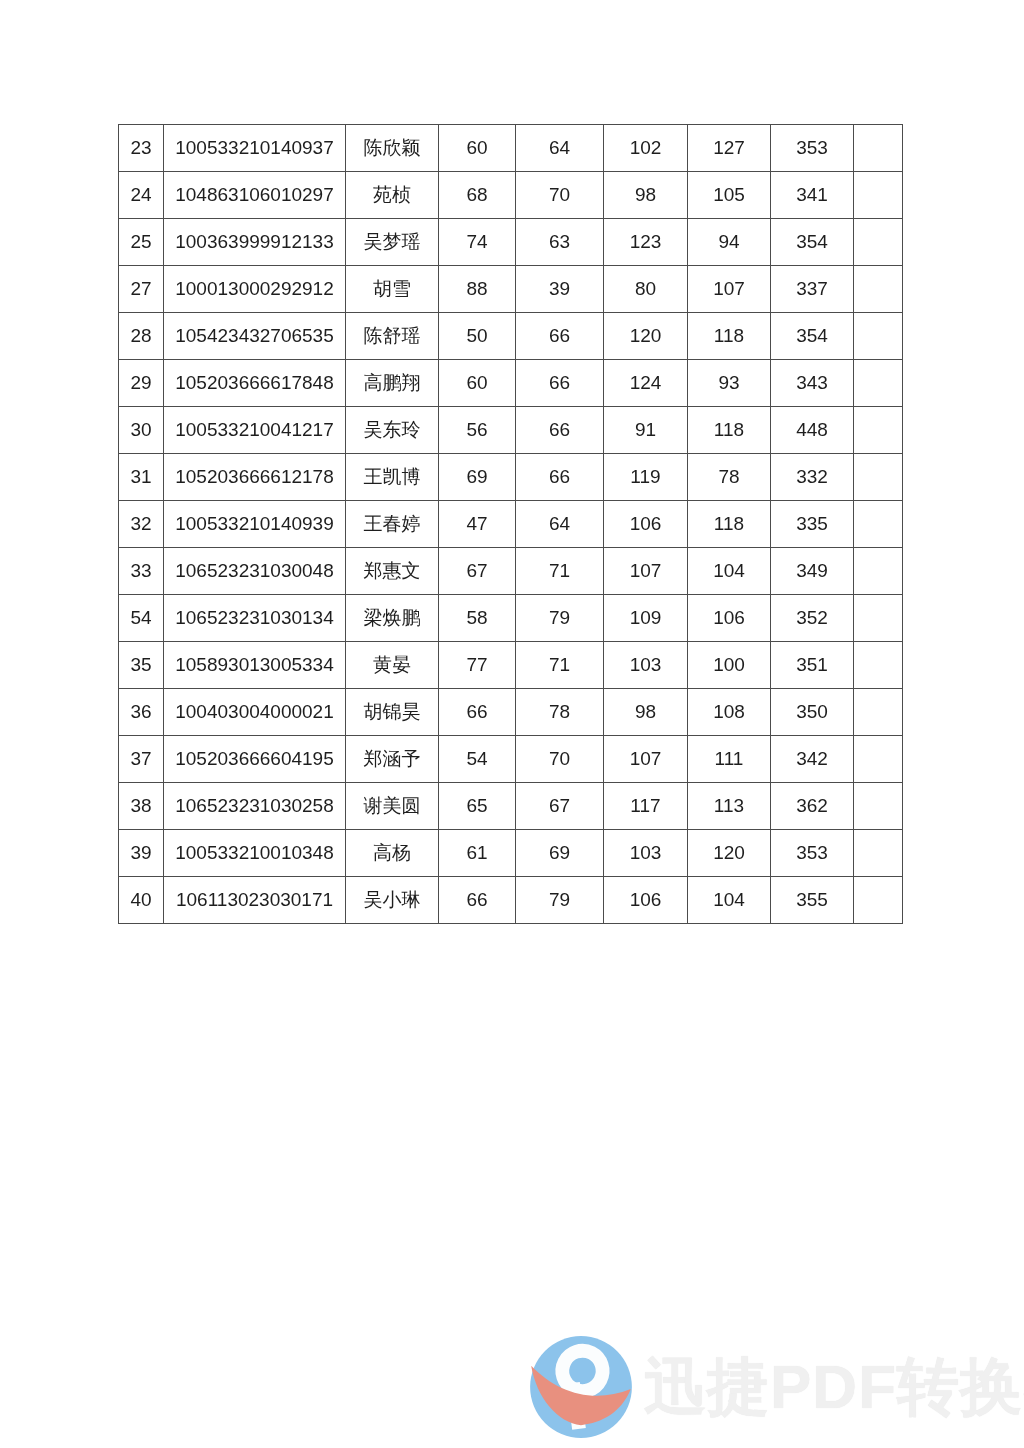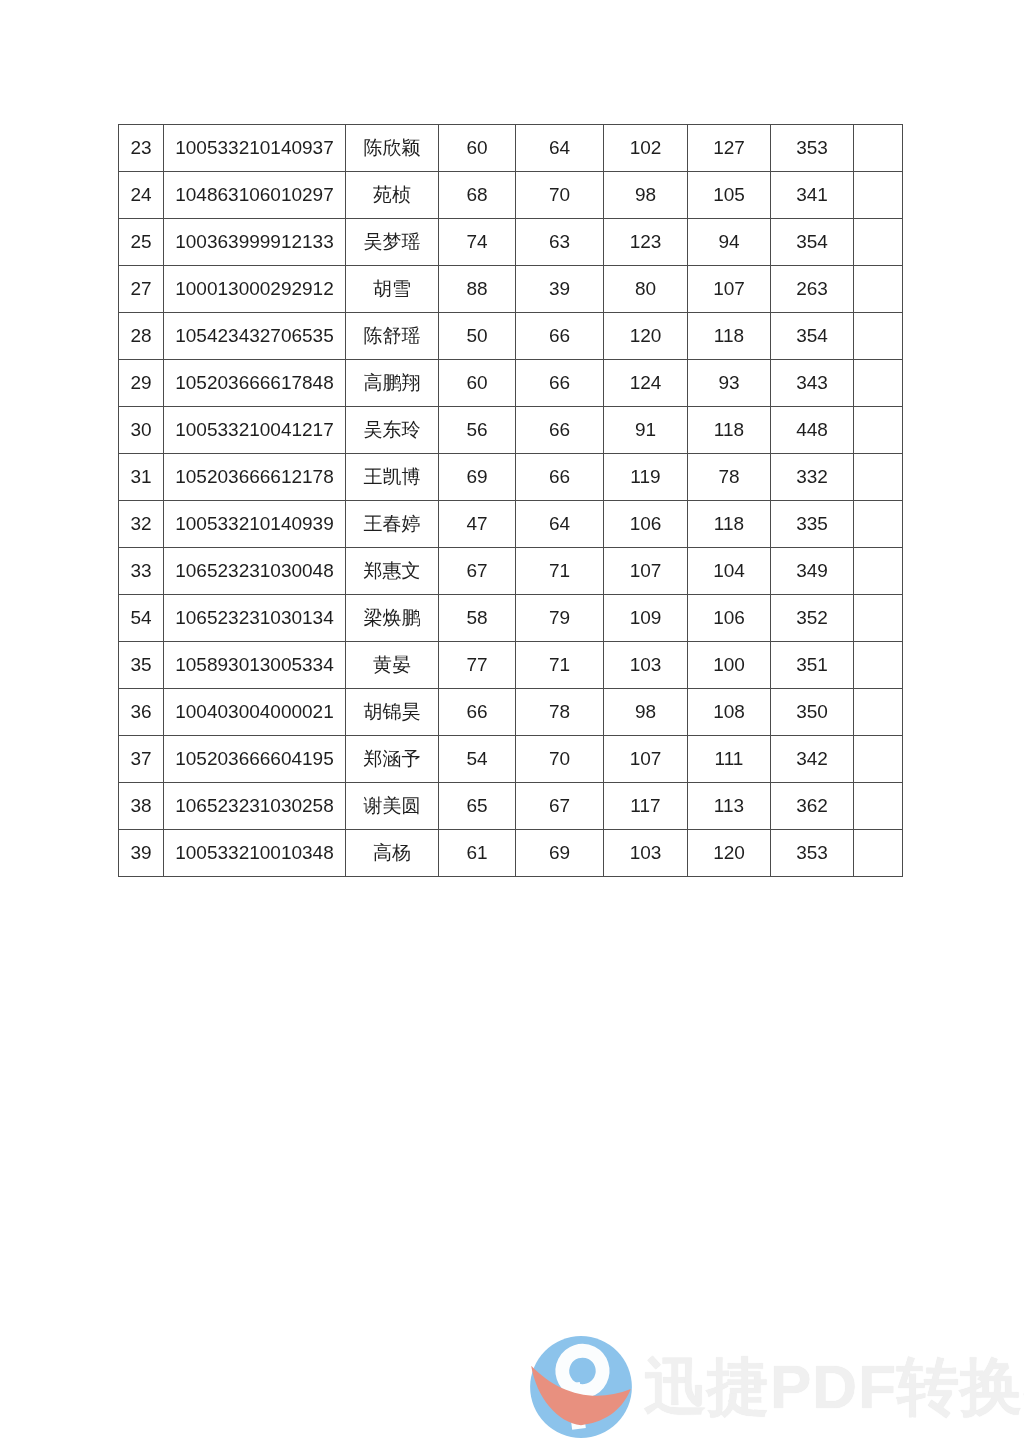--- a/index.html
+++ b/index.html
@@ -127,21 +127,21 @@
           <td></td>
         </tr>
         <tr>
           <td>27</td>
           <td>100013000292912</td>
           <td class="name-cell">胡雪</td>
           <td>88</td>
           <td>39</td>
           <td>80</td>
           <td>107</td>
-          <td>263</td>
+          <td>337</td>
           <td></td>
         </tr>
         <tr>
           <td>28</td>
           <td>105423432706535</td>
           <td class="name-cell">陈舒瑶</td>
           <td>50</td>
           <td>66</td>
           <td>120</td>
           <td>118</td>
@@ -260,20 +260,31 @@
         </tr>
         <tr>
           <td>39</td>
           <td>100533210010348</td>
           <td class="name-cell">高杨</td>
           <td>61</td>
           <td>69</td>
           <td>103</td>
           <td>120</td>
           <td>353</td>
+          <td></td>
+        </tr>
+        <tr>
+          <td>40</td>
+          <td>106113023030171</td>
+          <td class="name-cell">吴小琳</td>
+          <td>66</td>
+          <td>79</td>
+          <td>106</td>
+          <td>104</td>
+          <td>355</td>
           <td></td>
         </tr>
       </tbody>
   </table>
 
   <div class="watermark">
     <svg class="wm-logo" viewBox="0 0 100 100" xmlns="http://www.w3.org/2000/svg">
       <circle cx="50" cy="50" r="48" fill="#8cc3eb"></circle>
       <g transform="rotate(-18 50 50)">
         <circle cx="56" cy="36" r="19" fill="none" stroke="#fbfdfe" stroke-width="13"></circle>

